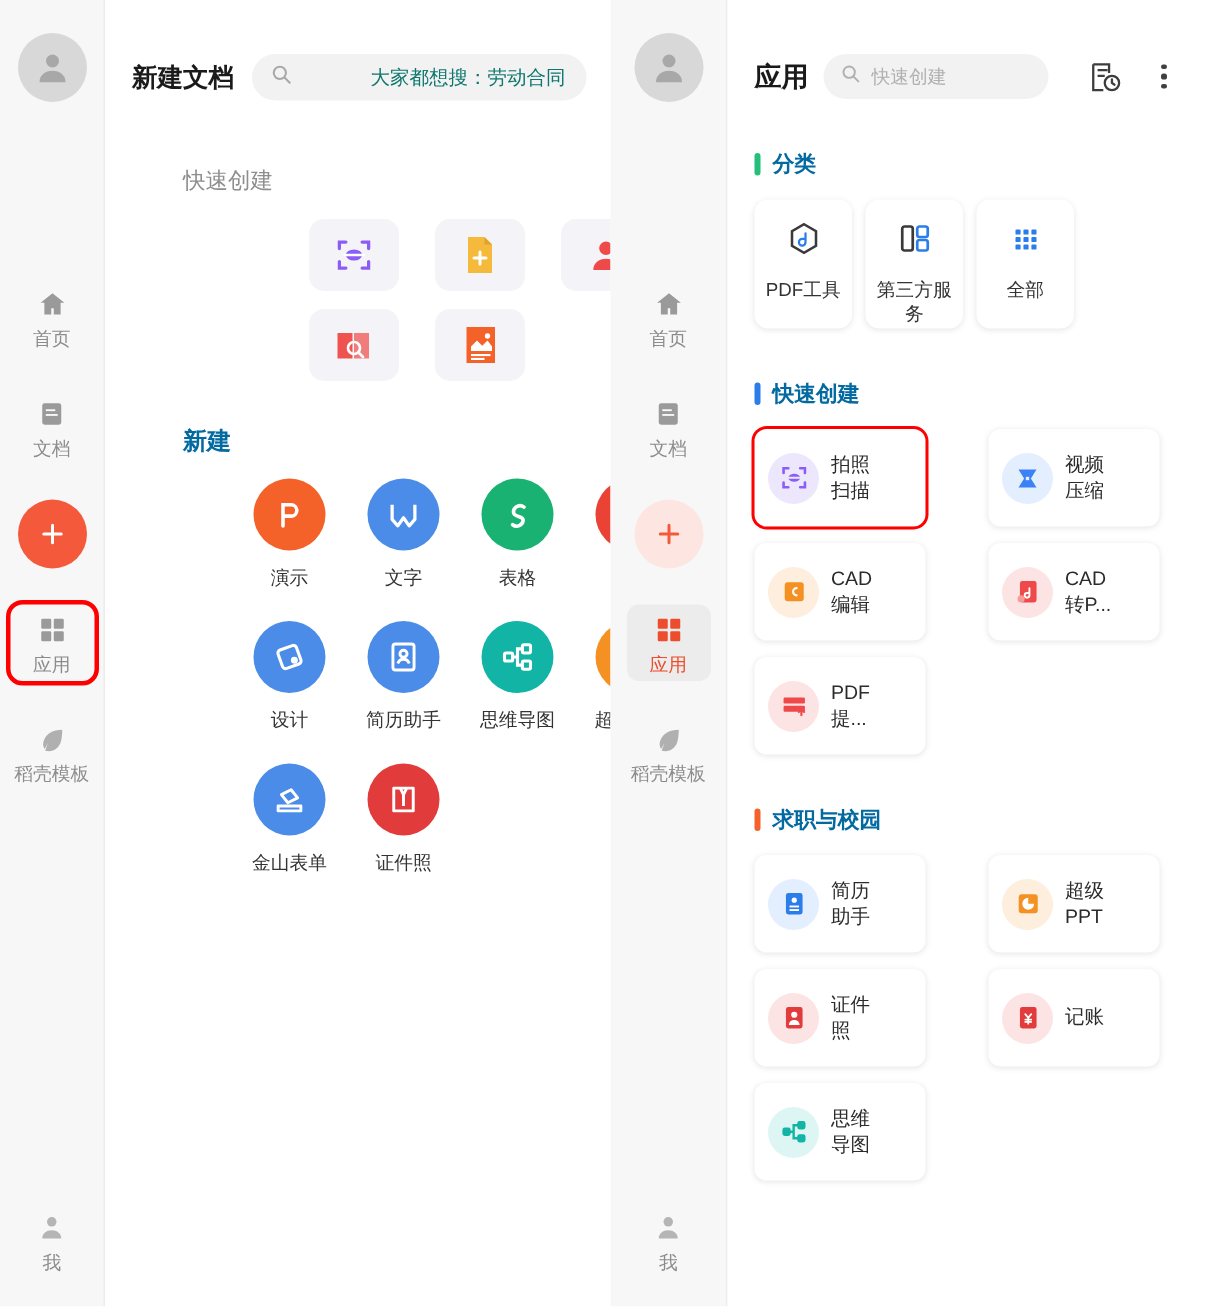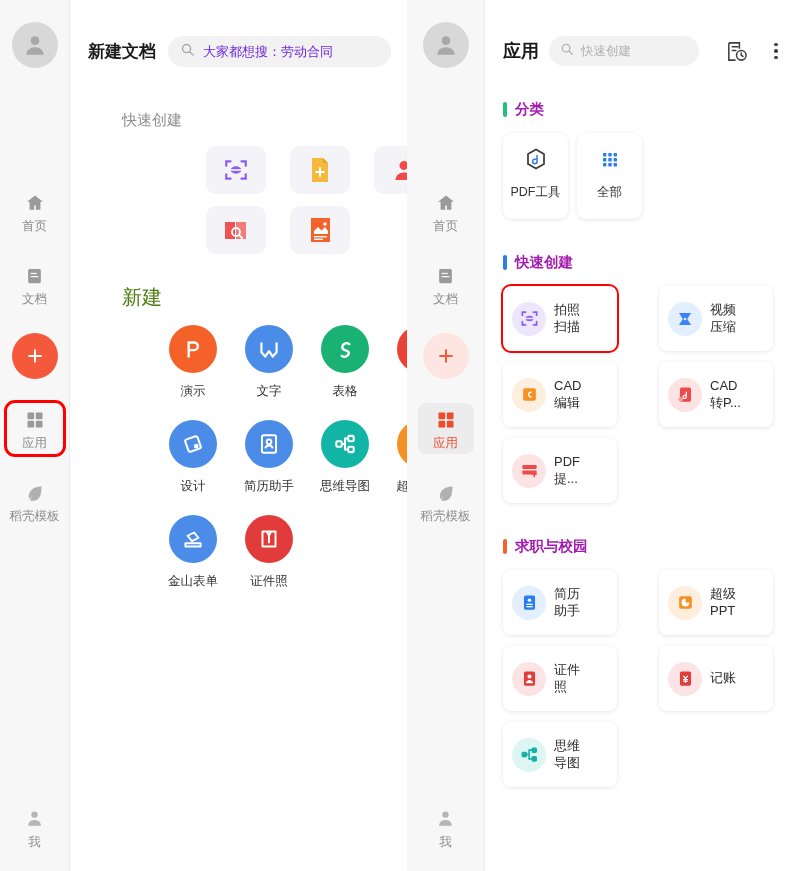--- a/index.html
+++ b/index.html
@@ -62,34 +62,34 @@
     background: #ffffff;
     position: relative;
     overflow: hidden;
   }
   .lp-header { display: flex; align-items: center; padding: 36px 16px 0 18px; gap: 12px; }
   .lp-title { font-size: 17px; font-weight: bold; color: #1a1a1a; white-space: nowrap; }
   .lp-search {
     flex: 1; height: 31px; border-radius: 16px; background: #f2f2f2;
     display: flex; align-items: center; gap: 8px; padding: 0 12px;
   }
-  .lp-search .ph { font-size: 13px; color: #6d28d9; white-space: nowrap; }
+  .lp-search .ph { font-size: 13px; color: #0f766e; white-space: nowrap; margin-left: 44px; }
   .sec-title-plain {
     font-size: 15px; color: #8e8e8e; margin: 44px 0 0 52px;
   }
   .tile-grid {
     display: grid; grid-template-columns: repeat(3, 60px);
     gap: 12px 24px;
     margin: 16px 0 0 136px;
   }
   .tile {
     width: 60px; height: 48px; border-radius: 10px; background: #f4f4f8;
     display: flex; align-items: center; justify-content: center;
   }
-  .sec-title-new { font-size: 20px; color: #4d7c0f; margin: 30px 0 0 52px; }
+  .sec-title-new { font-size: 16px; color: #0369a1; margin: 30px 0 0 52px; font-weight: bold; }
   .newgrid {
     display: grid; grid-template-columns: repeat(4, 76px);
     row-gap: 20px;
     margin: 14px 0 0 85px;
   }
   .newcell { display: flex; flex-direction: column; align-items: center; }
   .circ {
     width: 48px; height: 48px; border-radius: 50%;
     display: flex; align-items: center; justify-content: center;
     color: #fff;
@@ -106,21 +106,21 @@
     width: 150px; height: 30px; border-radius: 15px; background: #f2f2f2;
     display:flex; align-items:center; gap:7px; padding: 0 11px;
   }
   .rp-search .ph { font-size: 12.5px; color: #b0b0b0; }
   .hdr-ico { margin-left: 16px; display:flex; align-items:center; }
   .dots { display:flex; flex-direction:column; gap:3px; align-items:center; margin-left: 16px; }
   .dots i { width:3.5px; height:3.5px; border-radius:50%; background:#404040; display:block; }
 
   .sec-head { display:flex; align-items:center; gap:8px; margin: 34px 0 0 18px; }
   .sec-bar { width: 4px; height: 15px; border-radius: 2px; }
-  .sec-text { font-size: 14.5px; font-weight: bold; color: #a21caf; }
+  .sec-text { font-size: 14.5px; font-weight: bold; color: #0369a1; }
 
   .cat-row { display: flex; gap: 9px; margin: 14px 0 0 18px; }
   .cat-card {
     width: 65px; height: 86px; border-radius: 9px; background: #fff;
     box-shadow: 0 1px 4px rgba(0,0,0,0.10);
     display: flex; flex-direction: column; align-items: center;
     padding-top: 14px;
   }
   .cat-label {
     font-size: 12.5px; color: #333; margin-top: 10px; text-align: center;
@@ -477,20 +477,30 @@
     </div>
     <div class="cat-row">
       <div class="cat-card">
         <span>
           <svg width="24" height="24" viewBox="0 0 24 24" fill="none" stroke="#3a3a3a" stroke-width="1.7">
               <path d="M12 2.5l8 4.6v9.8l-8 4.6-8-4.6V7.1z"></path>
               <path d="M13 8.5v6a2.2 2.2 0 11-2.2-2.2H13" stroke="#2b7de9" stroke-width="1.5" stroke-linecap="round"></path>
             </svg>
         </span>
         <span class="cat-label">PDF工具</span>
+      </div>
+      <div class="cat-card">
+        <span>
+          <svg width="24" height="24" viewBox="0 0 24 24" fill="none" stroke-width="1.8">
+              <rect x="3.5" y="4" width="7" height="16" rx="1.5" stroke="#3a3a3a"></rect>
+              <rect x="13.5" y="4" width="7" height="7" rx="1.5" stroke="#2b7de9"></rect>
+              <rect x="13.5" y="13" width="7" height="7" rx="1.5" stroke="#2b7de9"></rect>
+            </svg>
+        </span>
+        <span class="cat-label">第三方服务</span>
       </div>
       <div class="cat-card">
         <span>
           <svg width="24" height="24" viewBox="0 0 24 24" fill="#2b7de9">
             <rect x="5" y="6" width="3.4" height="3.4" rx=".6"></rect>
               <rect x="10.3" y="6" width="3.4" height="3.4" rx=".6"></rect>
               <rect x="15.6" y="6" width="3.4" height="3.4" rx=".6"></rect>
             <rect x="5" y="11" width="3.4" height="3.4" rx=".6"></rect>
               <rect x="10.3" y="11" width="3.4" height="3.4" rx=".6"></rect>
               <rect x="15.6" y="11" width="3.4" height="3.4" rx=".6"></rect>

